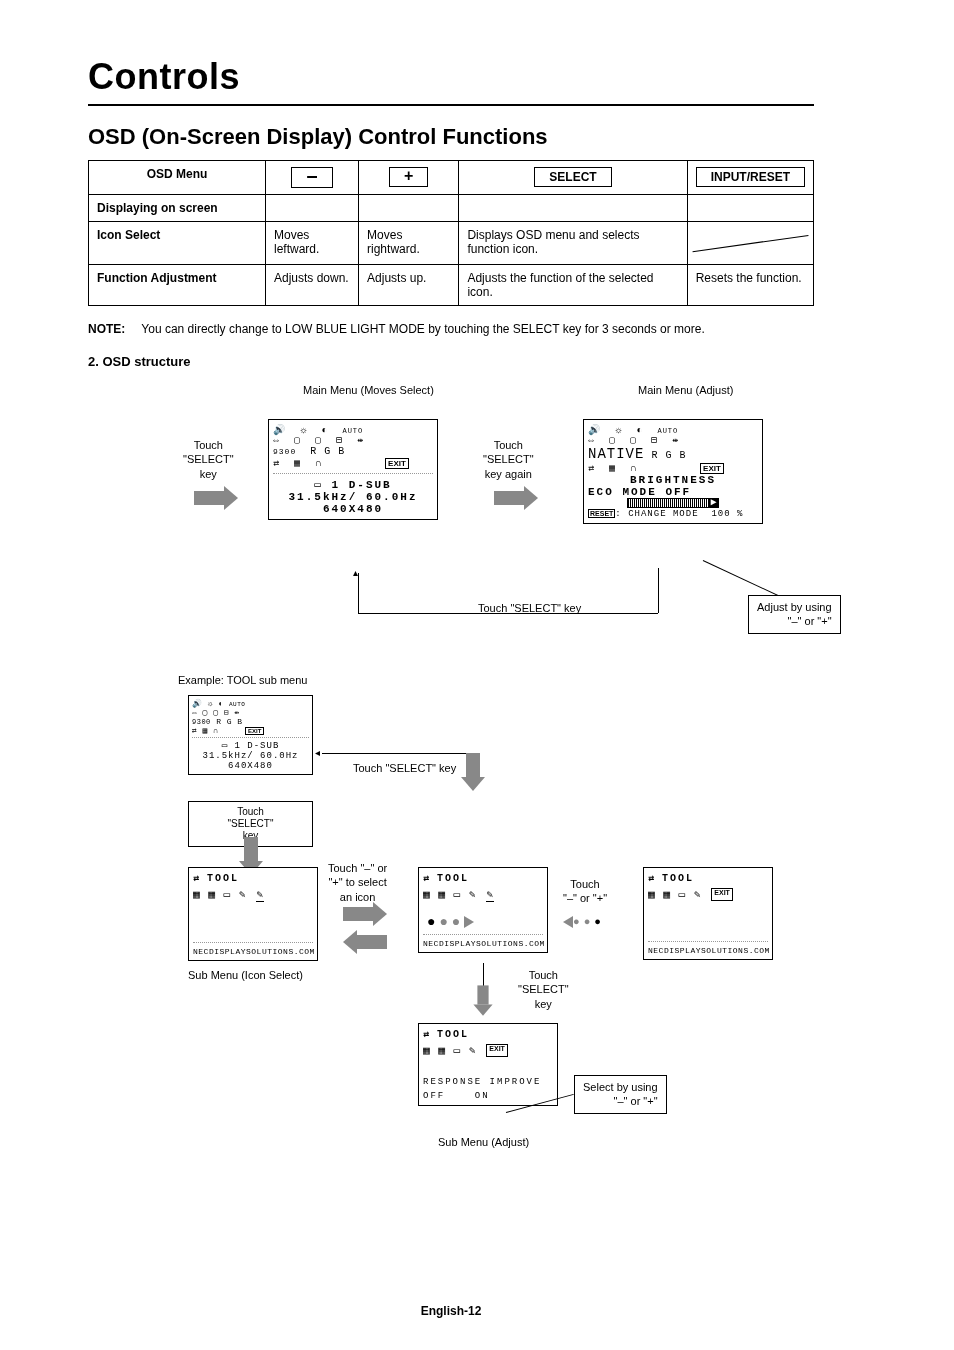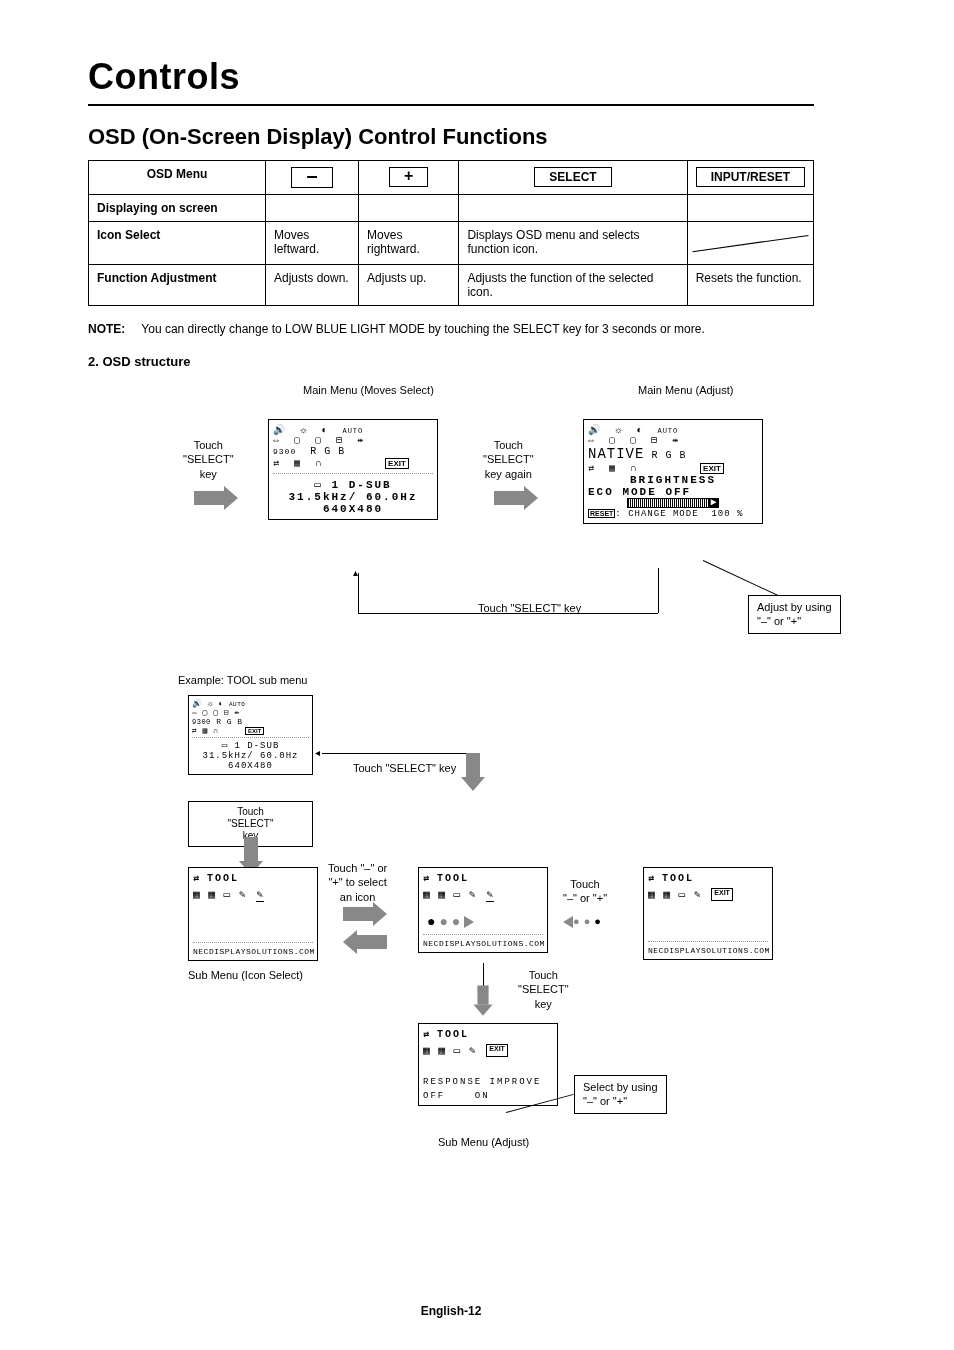--- a/index.html
+++ b/index.html
@@ -162,21 +162,21 @@
     height:10px;
   }
   .slider-bar .arrow-l { left:-1px; }
   .slider-bar .arrow-r { right:-1px; }
 
   .callout-box {
     position: absolute;
     border: 1px solid #000;
     background: #fff;
     padding: 4px 8px;
-    text-align: left;
+    text-align: right;
     font-size: 11px;
     line-height: 1.3;
   }
   .text-banner {
     position:absolute;
     border:1px solid #000;
     background:#fff;
     text-align:center;
     font-size:10px;
     padding: 4px 2px;

